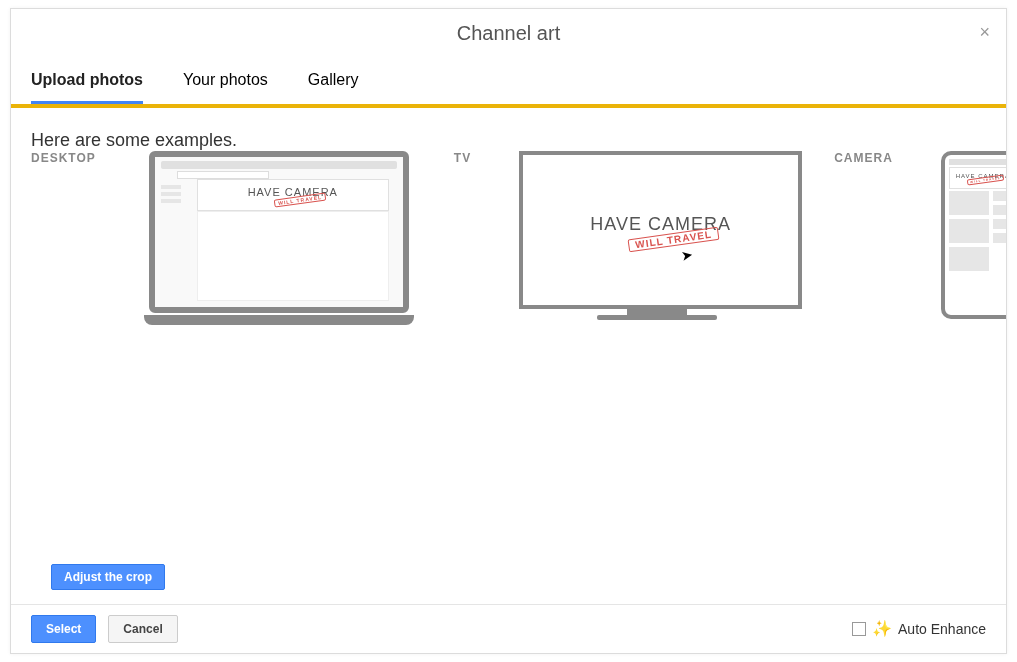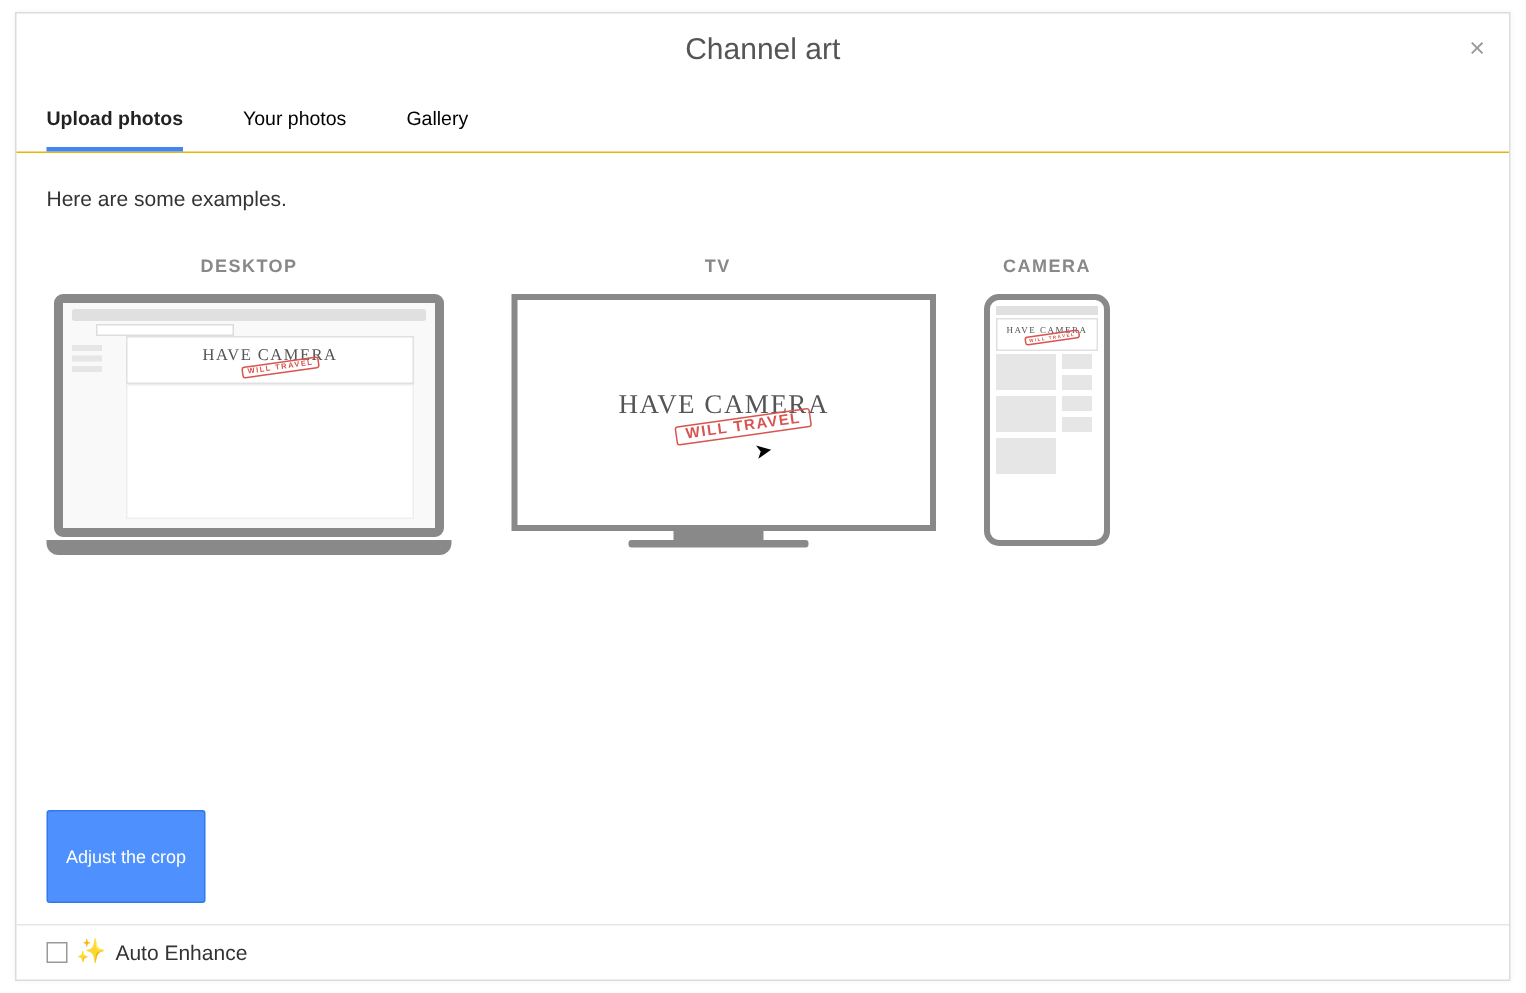--- a/index.html
+++ b/index.html
@@ -44,22 +44,22 @@
     font-size: 18px;
     color: #999;
     cursor: pointer;
     line-height: 1;
   }
   .tabs {
     display: flex;
     gap: 40px;
     margin-top: 26px;
     padding: 0 20px;
-    border-bottom: 1px solid #eab308;
-    font-size: 13px;
+    border-bottom: 4px solid #eab308;
+    font-size: 16px;
   }
   .tab {
     padding-bottom: 12px;
     color: #000000;
     cursor: pointer;
     border-bottom: 3px solid transparent;
   }
   .tab.active {
     color: #222;
     font-weight: bold;
@@ -69,33 +69,32 @@
     flex: 1;
     padding: 22px 20px 0 20px;
     overflow: hidden;
   }
   .headline {
     font-size: 20px;
     color: #555;
     margin: 0 0 14px 0;
   }
   .subline {
-    font-size: 14px;
+    font-size: 18px;
     color: #333;
-    margin-bottom: 30px;
   }
   .devices {
     display: flex;
     gap: 40px;
     align-items: flex-start;
   }
   .device-col {
     display: flex;
-    flex-direction: column;
-    align-items: center;
+    flex-direction: row;
+    gap: 48px;
   }
   .dev-label {
     font-size: 12px;
     font-weight: bold;
     letter-spacing: 1px;
     color: #888;
     margin-bottom: 12px;
   }
   
   .laptop {
@@ -199,21 +198,21 @@
   .pb3 { left:48px; top:50px; width:20px; height:10px; }
   .pb4 { left:4px; top:64px; width:40px; height:24px; }
   .pb5 { left:48px; top:64px; width:20px; height:10px; }
   .pb6 { left:48px; top:78px; width:20px; height:10px; }
   .pb7 { left:4px; top:92px; width:40px; height:24px; }
   
   .logo {
     display:flex; flex-direction:column; align-items:center;
     transform: scale(1);
   }
-  .logo-big { font-family: Liberation Serif, serif; letter-spacing:1px; color:#555; }
+  .logo-big { font-family: Liberation Sans, sans-serif; letter-spacing:1px; color:#555; }
   .stamp {
     display:inline-block;
     border:1.5px solid #d9534f;
     color:#d9534f;
     font-size:7px;
     font-weight:bold;
     padding:0 4px;
     transform: rotate(-8deg);
     margin-top:-2px;
     margin-left:18px;
@@ -239,21 +238,21 @@
     padding:6px 14px;
     cursor:pointer;
     border-radius:2px;
     font-weight:bold;
   }
   .btn-primary {
     background:#4d90fe;
     border-color:#3079ed;
     color:#fff;
   }
-  .btn-primary.small { padding:23px 12px; font-size:12px; font-weight:normal; }
+  .btn-primary.small { padding:5px 12px; font-size:12px; font-weight:bold;margin-left:20px; }
   
   .footer {
     border-top:1px solid #e5e5e5;
     padding:10px 20px;
     display:flex;
     align-items:center;
     justify-content:space-between;
   }
   .footer-left { display:flex; gap:12px; align-items:center; }
   .auto-enh { display:flex; align-items:center; gap:6px; font-size:14px; color:#333; }
@@ -345,20 +344,24 @@
         </div>
 
       </div>
     </div>
 
     <div class="adjust-area">
       <span class="btn btn-primary small">Adjust the crop</span>
     </div>
 
     <div class="footer">
+      <div class="footer-left">
+        <span class="btn btn-primary">Select</span>
+        <span class="btn">Cancel</span>
+      </div>
       <div class="auto-enh">
         <span class="checkbox"></span>
         <span class="wand">✨</span>
         <span>Auto Enhance</span>
       </div>
     </div>
 
   </div>
 </div>
 

